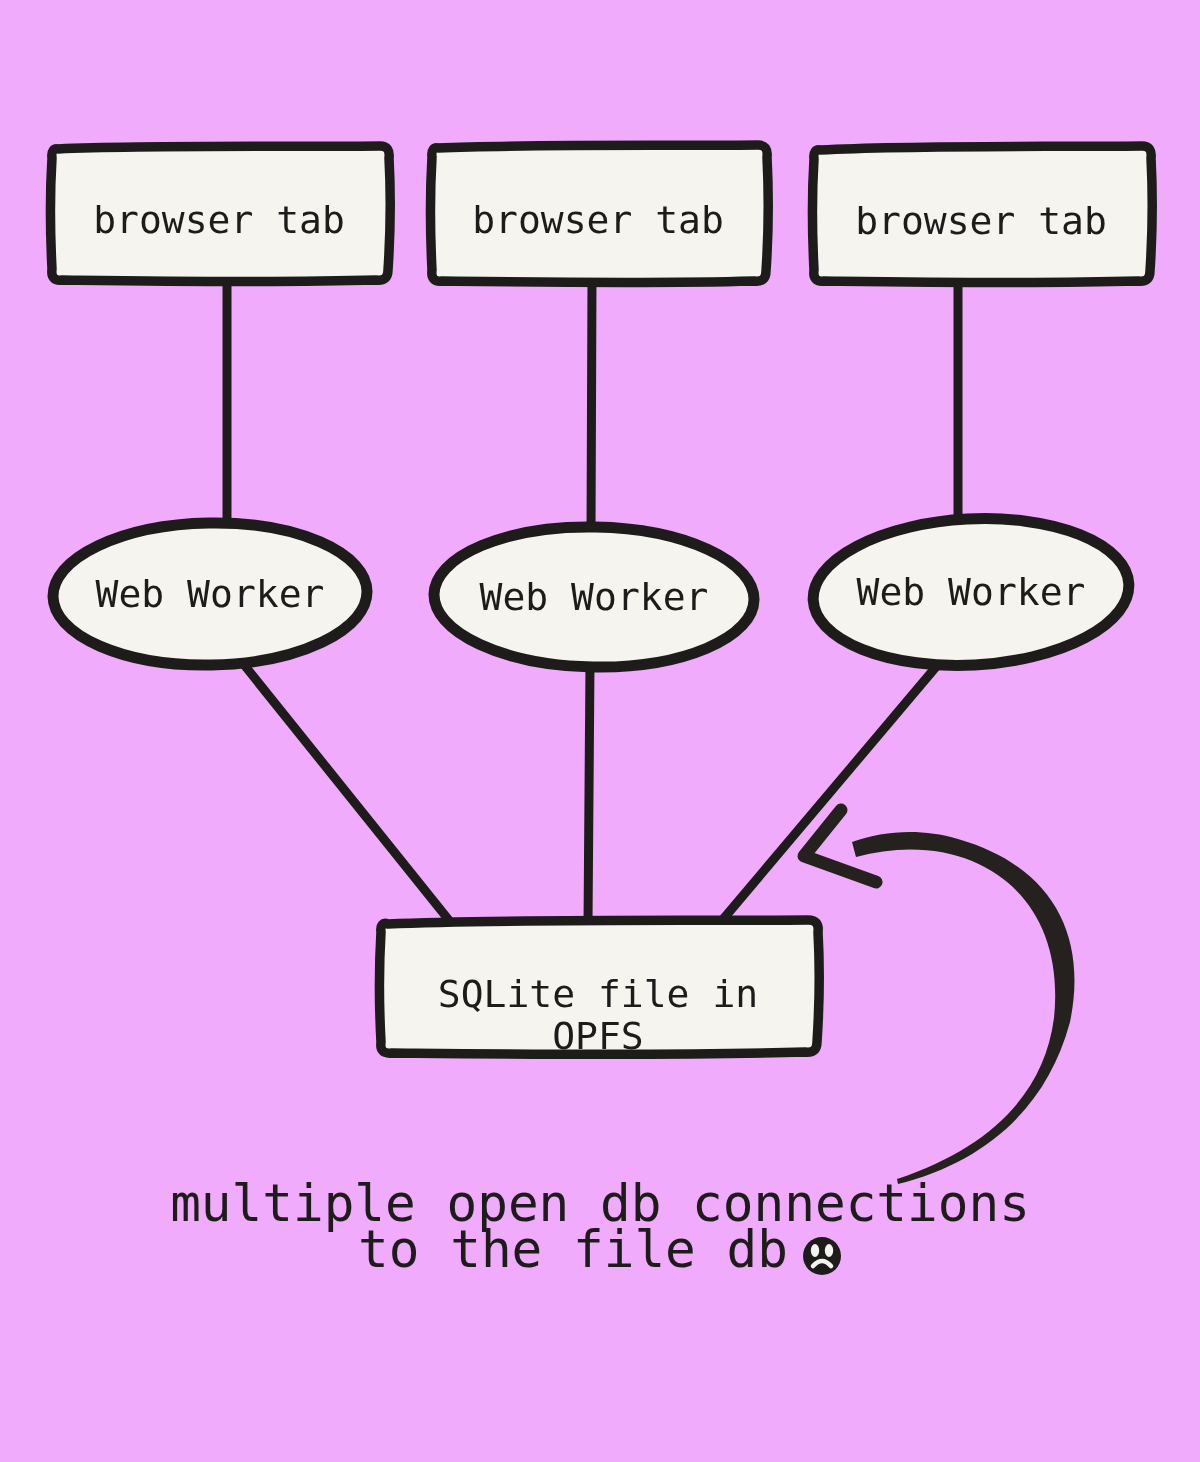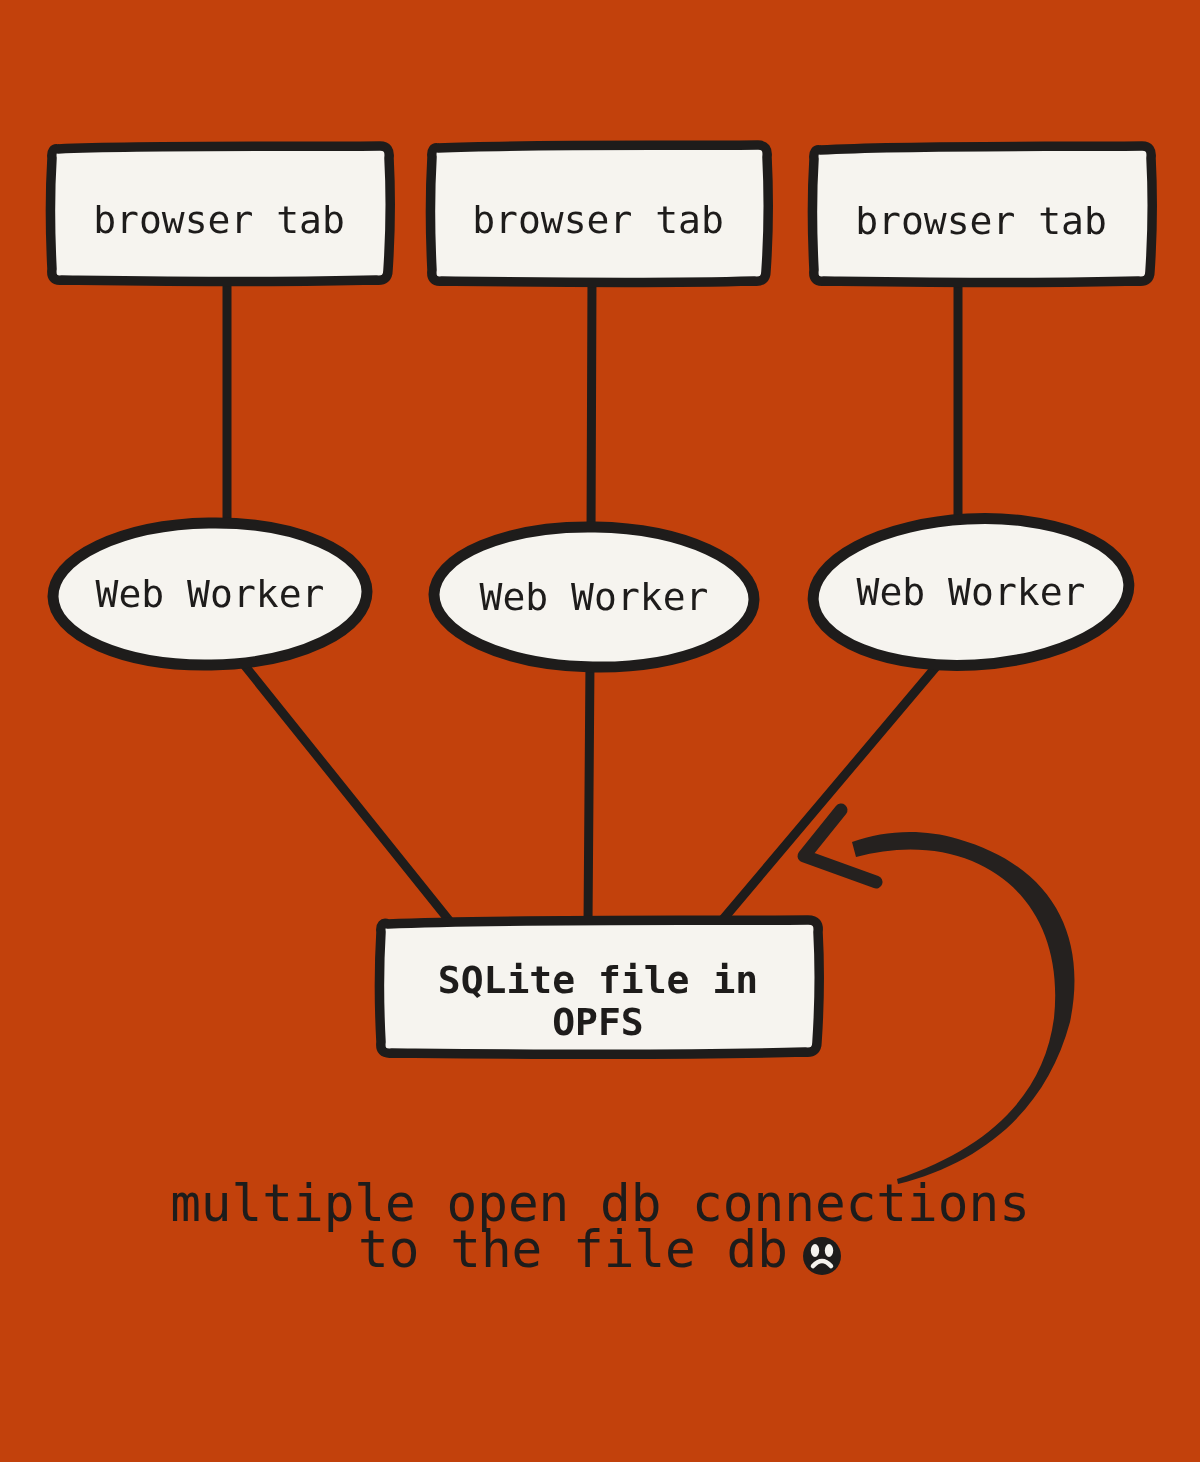--- a/index.html
+++ b/index.html
@@ -11,21 +11,21 @@
     height: 1462px;
     background: #f5f3ee;
     font-family: "DejaVu Sans Mono", "Liberation Mono", monospace;
     color: #1e1c1b;
     overflow: hidden;
   }
   .canvas {
     position: relative;
     width: 1200px;
     height: 1462px;
-    background: #c2410c;
+    background: #f0abfc;
   }
   .shapes-svg {
     position: absolute;
     left: 0;
     top: 0;
     width: 1200px;
     height: 1462px;
     display: block;
   }
   .node-label {
@@ -34,21 +34,21 @@
     align-items: center;
     justify-content: center;
     text-align: center;
     font-size: 38px;
     font-weight: 500;
     letter-spacing: 0;
     color: #1e1c1b;
     pointer-events: none;
   }
   .tab-label { padding-top: 8px; }
-  .sqlite-label { padding-top: 16px; font-weight: bold; }
+  .sqlite-label { padding-top: 30px; }
   .sqlite-label span {
     display: inline-block;
     max-width: 380px;
     line-height: 42px;
   }
   .caption {
     position: absolute;
     left: 0;
     top: 1181px;
     width: 1200px;

